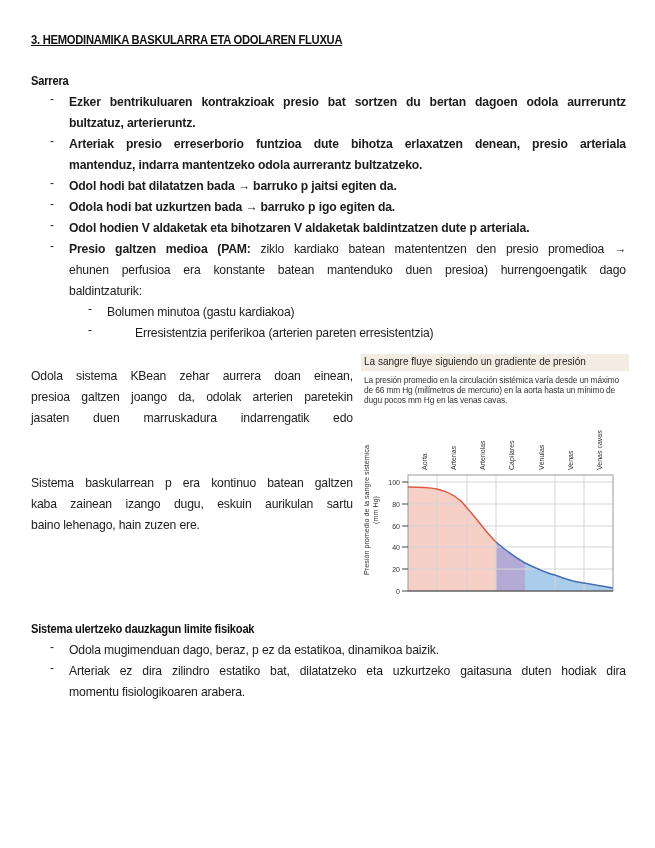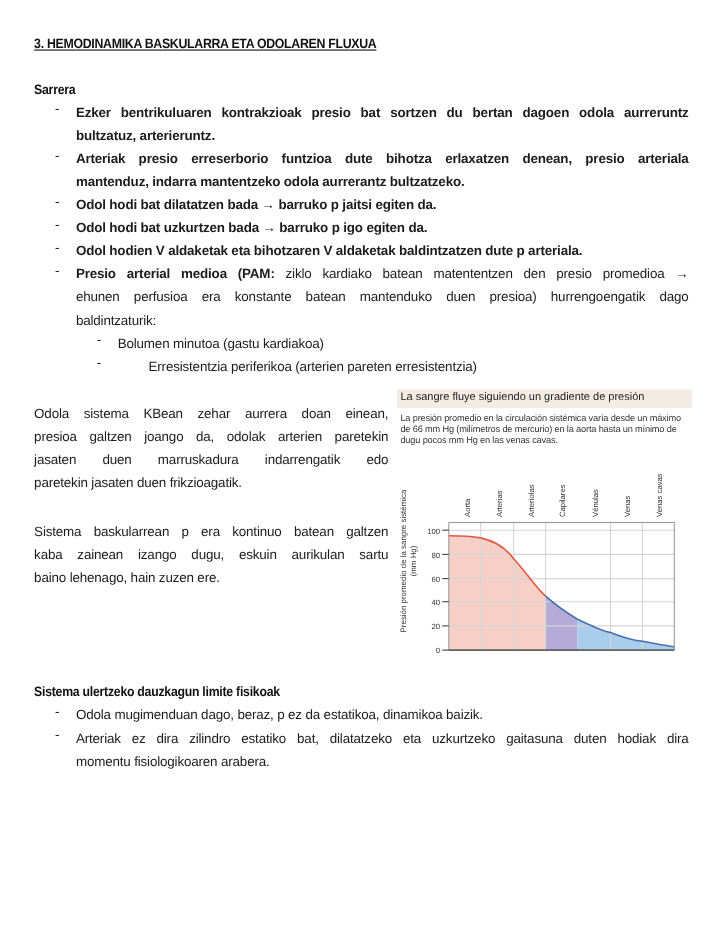--- a/index.html
+++ b/index.html
@@ -77,50 +77,49 @@
       <span class="line">mantenduz, indarra mantentzeko odola aurrerantz bultzatzeko.</span>
     </div>
 
     <span class="dashmark" style="left:50px; top:176px; position:absolute;">-</span>
     <div style="position:absolute; left:69px; top:176px; width:557px;">
       <span class="line">Odol hodi bat dilatatzen bada → barruko p jaitsi egiten da.</span>
     </div>
 
     <span class="dashmark" style="left:50px; top:197px; position:absolute;">-</span>
     <div style="position:absolute; left:69px; top:197px; width:557px;">
-      <span class="line">Odol hodi bat uzkurtzen bada → barruko p igo egiten da.</span>
+      <span class="line">Odola hodi bat uzkurtzen bada → barruko p igo egiten da.</span>
     </div>
 
     <span class="dashmark" style="left:50px; top:218px; position:absolute;">-</span>
     <div style="position:absolute; left:69px; top:218px; width:557px;">
       <span class="line">Odol hodien V aldaketak eta bihotzaren V aldaketak baldintzatzen dute p arteriala.</span>
     </div>
 
     <span class="dashmark" style="left:50px; top:239px; position:absolute;">-</span>
     <div style="position:absolute; left:69px; top:239px; width:557px;">
-      <span class="line just"><span class="b">Presio arterial medioa (PAM:</span><span style="font-weight:normal;"> ziklo kardiako batean matententzen den presio promedioa →</span></span>
+      <span class="line just"><span class="b">Presio galtzen medioa (PAM:</span><span style="font-weight:normal;"> ziklo kardiako batean matententzen den presio promedioa →</span></span>
       <span class="line just" style="font-weight:normal;">ehunen perfusioa era konstante batean mantenduko duen presioa) hurrengoengatik dago</span>
       <span class="line" style="font-weight:normal;">baldintzaturik:</span>
     </div>
 
     <span class="dashmark" style="left:88px; top:302px; position:absolute;">-</span>
     <div style="position:absolute; left:107px; top:302px;">
       <span class="line" style="font-weight:normal;">Bolumen minutoa (gastu kardiakoa)</span>
     </div>
     <span class="dashmark" style="left:88px; top:323px; position:absolute;">-</span>
     <div style="position:absolute; left:107px; top:323px;">
       <span class="line" style="font-weight:normal;margin-left:28px;">Erresistentzia periferikoa (arterien pareten erresistentzia)</span>
     </div>
   </div>
 
   <div class="txt" style="position:absolute; left:31px; top:366px; width:322px; font-weight:normal;">
     <span class="line just">Odola sistema KBean zehar aurrera doan einean,</span>
     <span class="line just">presioa galtzen joango da, odolak arterien paretekin</span>
     <span class="line just">jasaten duen marruskadura indarrengatik edo</span>
-    <span class="line">paretekin jasaten duen frikzioagatik.</span>
   </div>
 
   <div class="txt" style="position:absolute; left:31px; top:473px; width:322px; font-weight:normal;">
     <span class="line just">Sistema baskularrean p era kontinuo batean galtzen</span>
     <span class="line just">kaba zainean izango dugu, eskuin aurikulan sartu</span>
     <span class="line">baino lehenago, hain zuzen ere.</span>
   </div>
 
   <div class="fig">
     <div class="fig-head">

